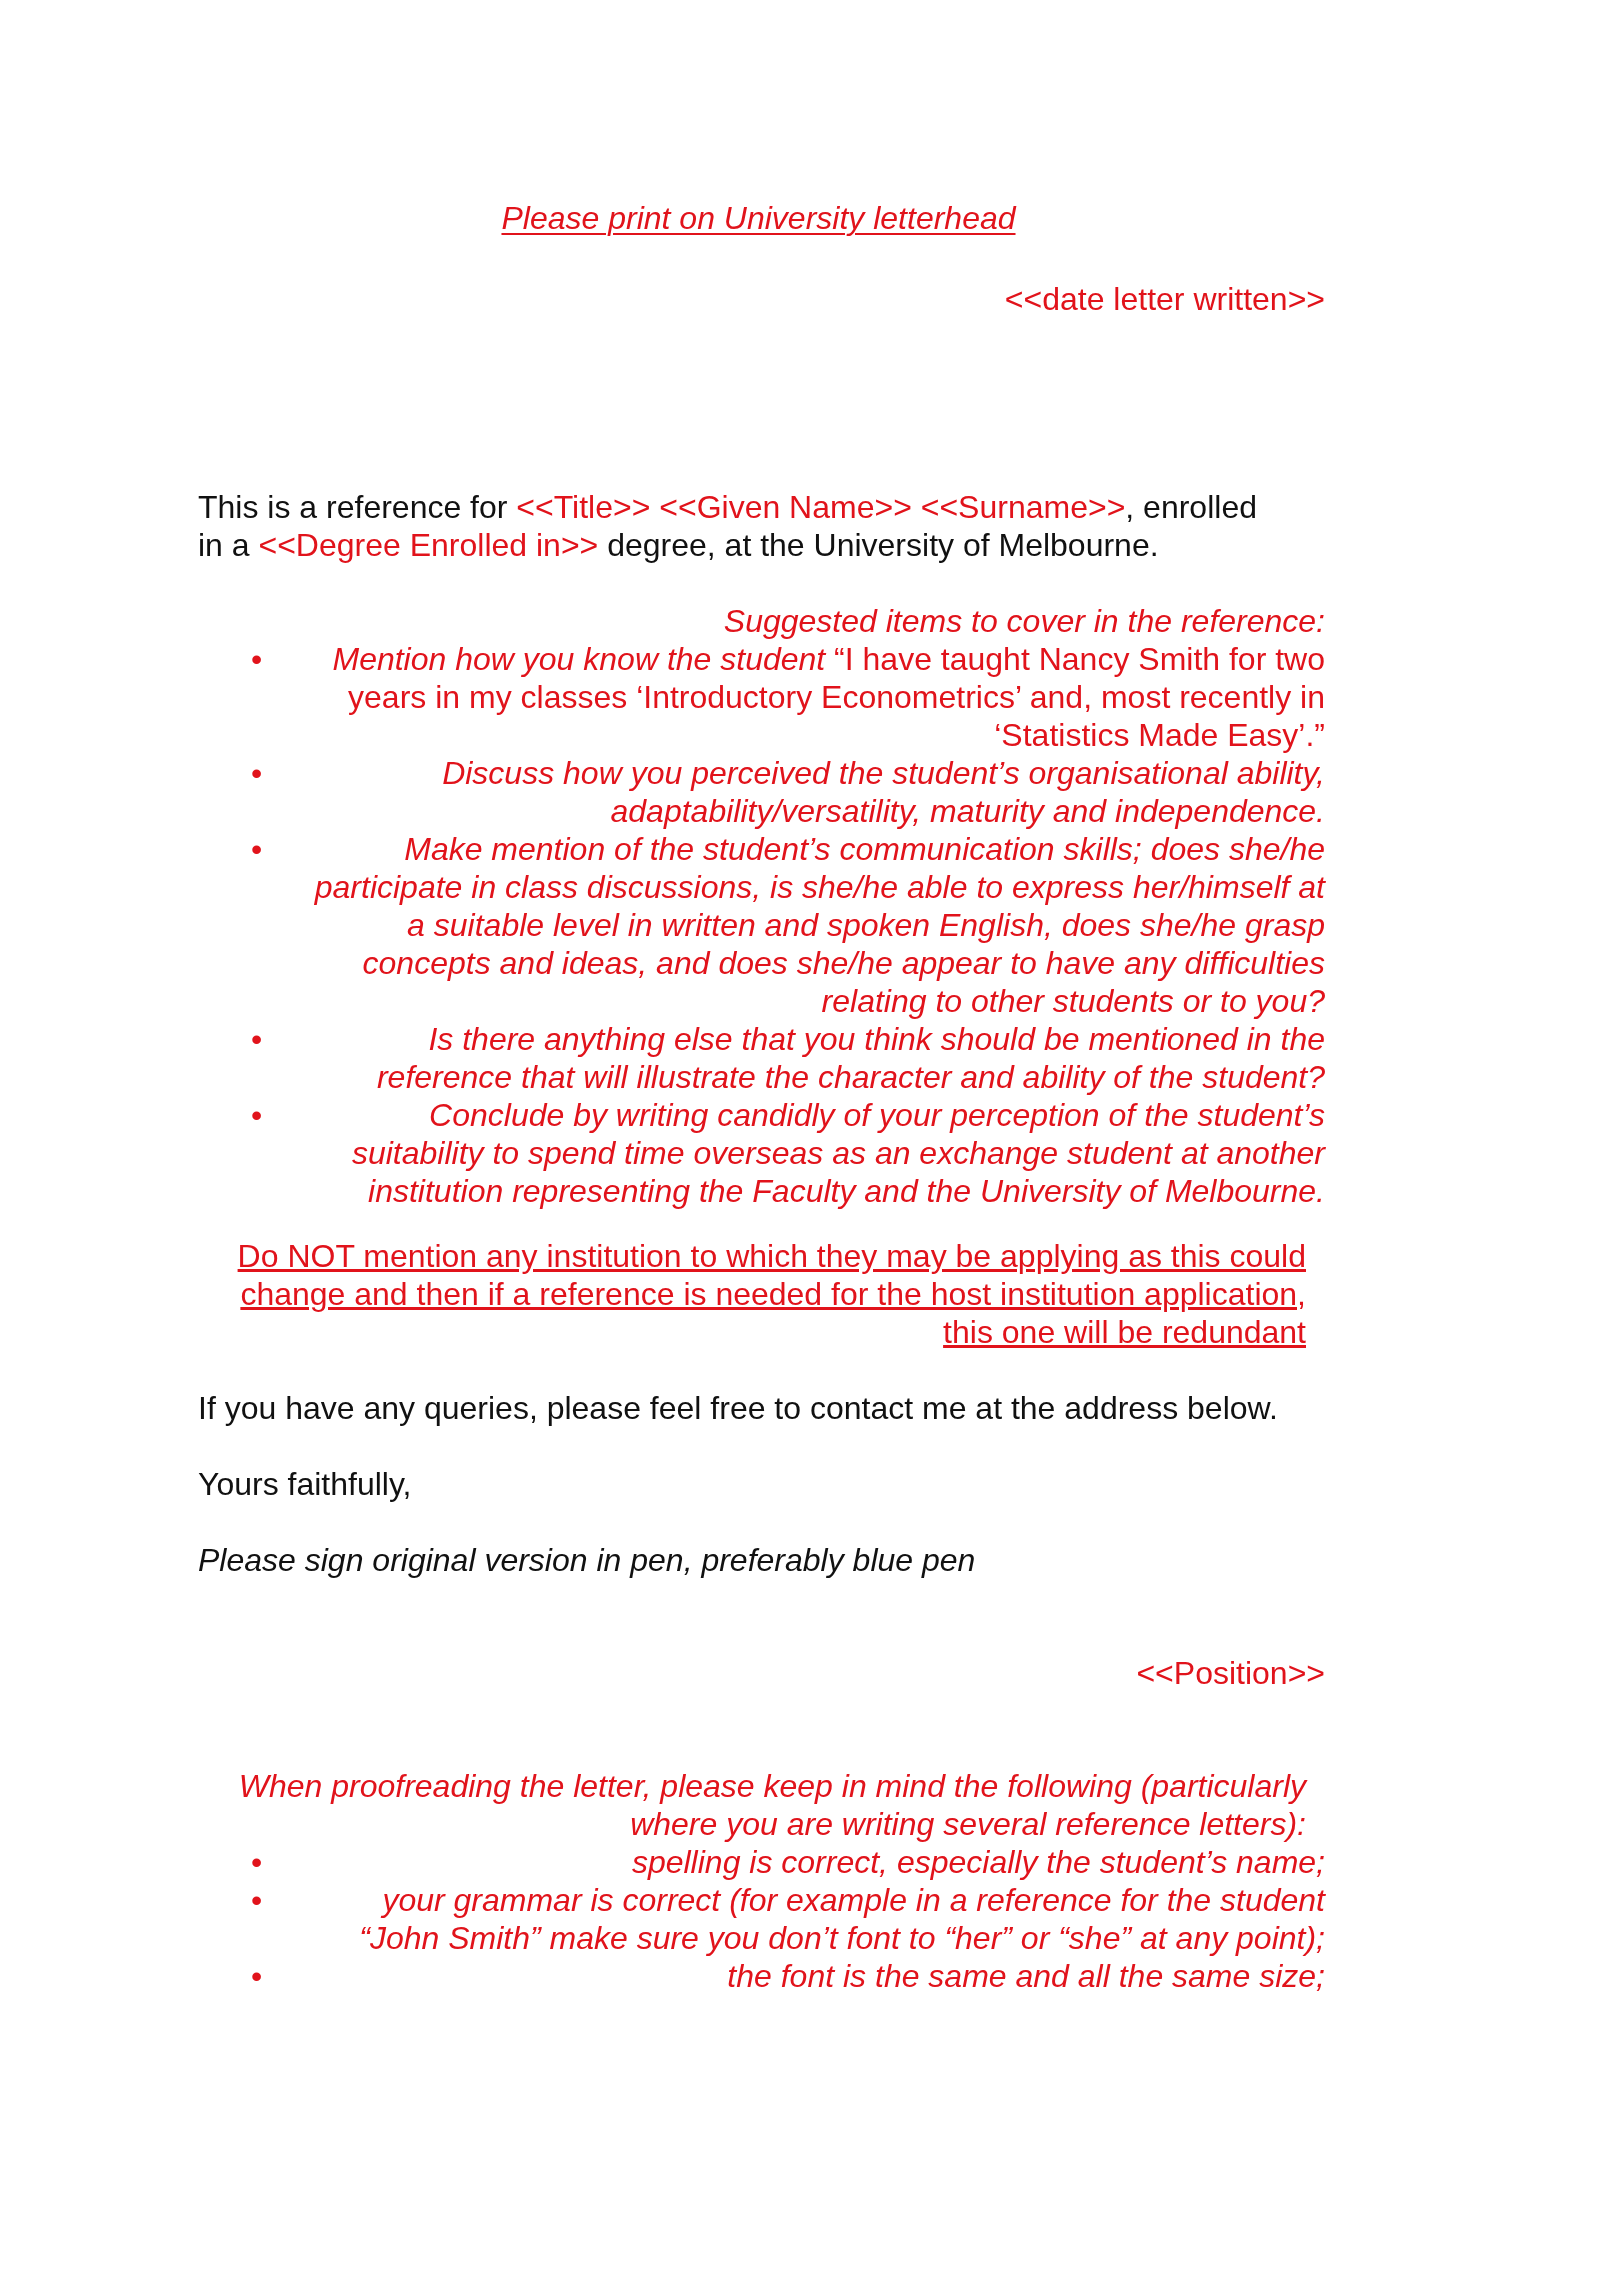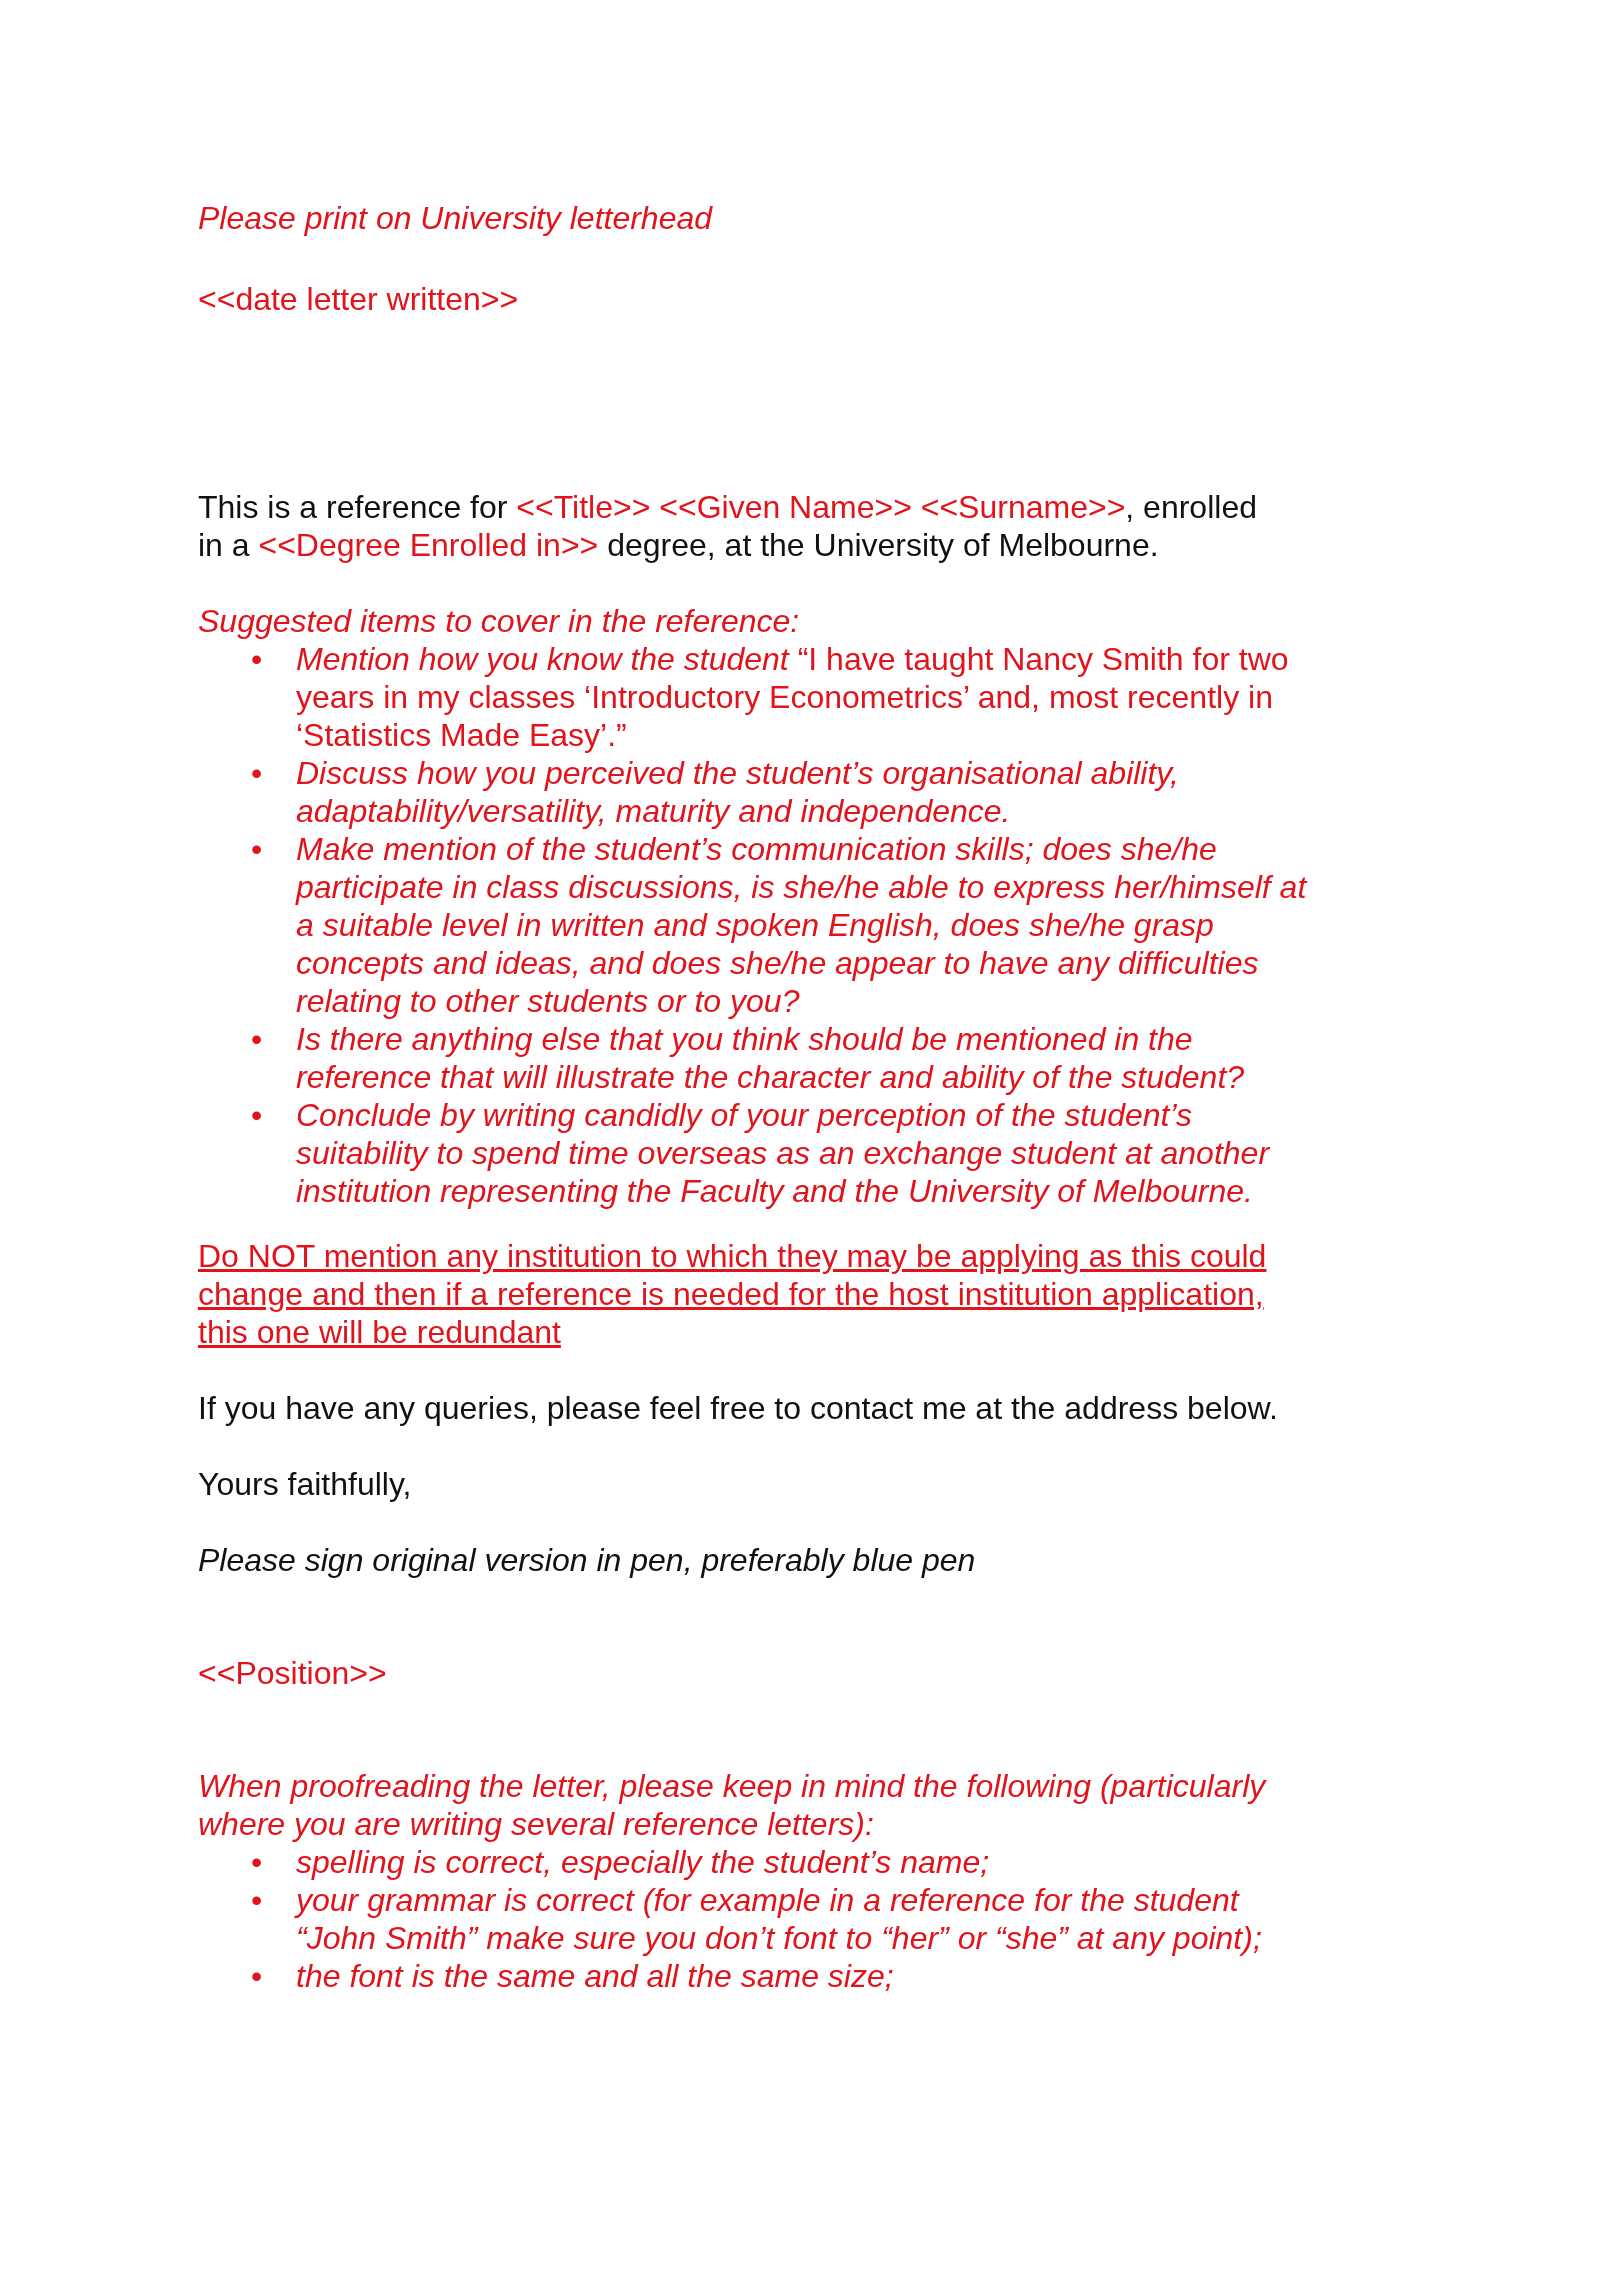--- a/index.html
+++ b/index.html
@@ -16,27 +16,29 @@
       font-size: 32px;
       line-height: 38px;
       color: #111111;
     }
     .page {
       position: absolute;
       left: 198px;
       top: 199px;
       width: 1127px;
     }
-    .red { color: #e1131b; }
+    .red { color: #e1131b; text-align: right; }
     .black { color: #111111; }
     .ital { font-style: italic; }
     p {
       margin: 0;
     }
     .title {
+      text-align: center;
+      text-decoration: underline;
       text-decoration-thickness: 2px;
       text-underline-offset: 3.9px;
       width: 1121px;
     }
     .gap1 { height: 43px; }
     .gap-date { height: 114px; }
     .gap-para { height: 38px; }
     .gap-sig { height: 75px; }
     .gap-proof { height: 75px; }
     ul.bullets {

